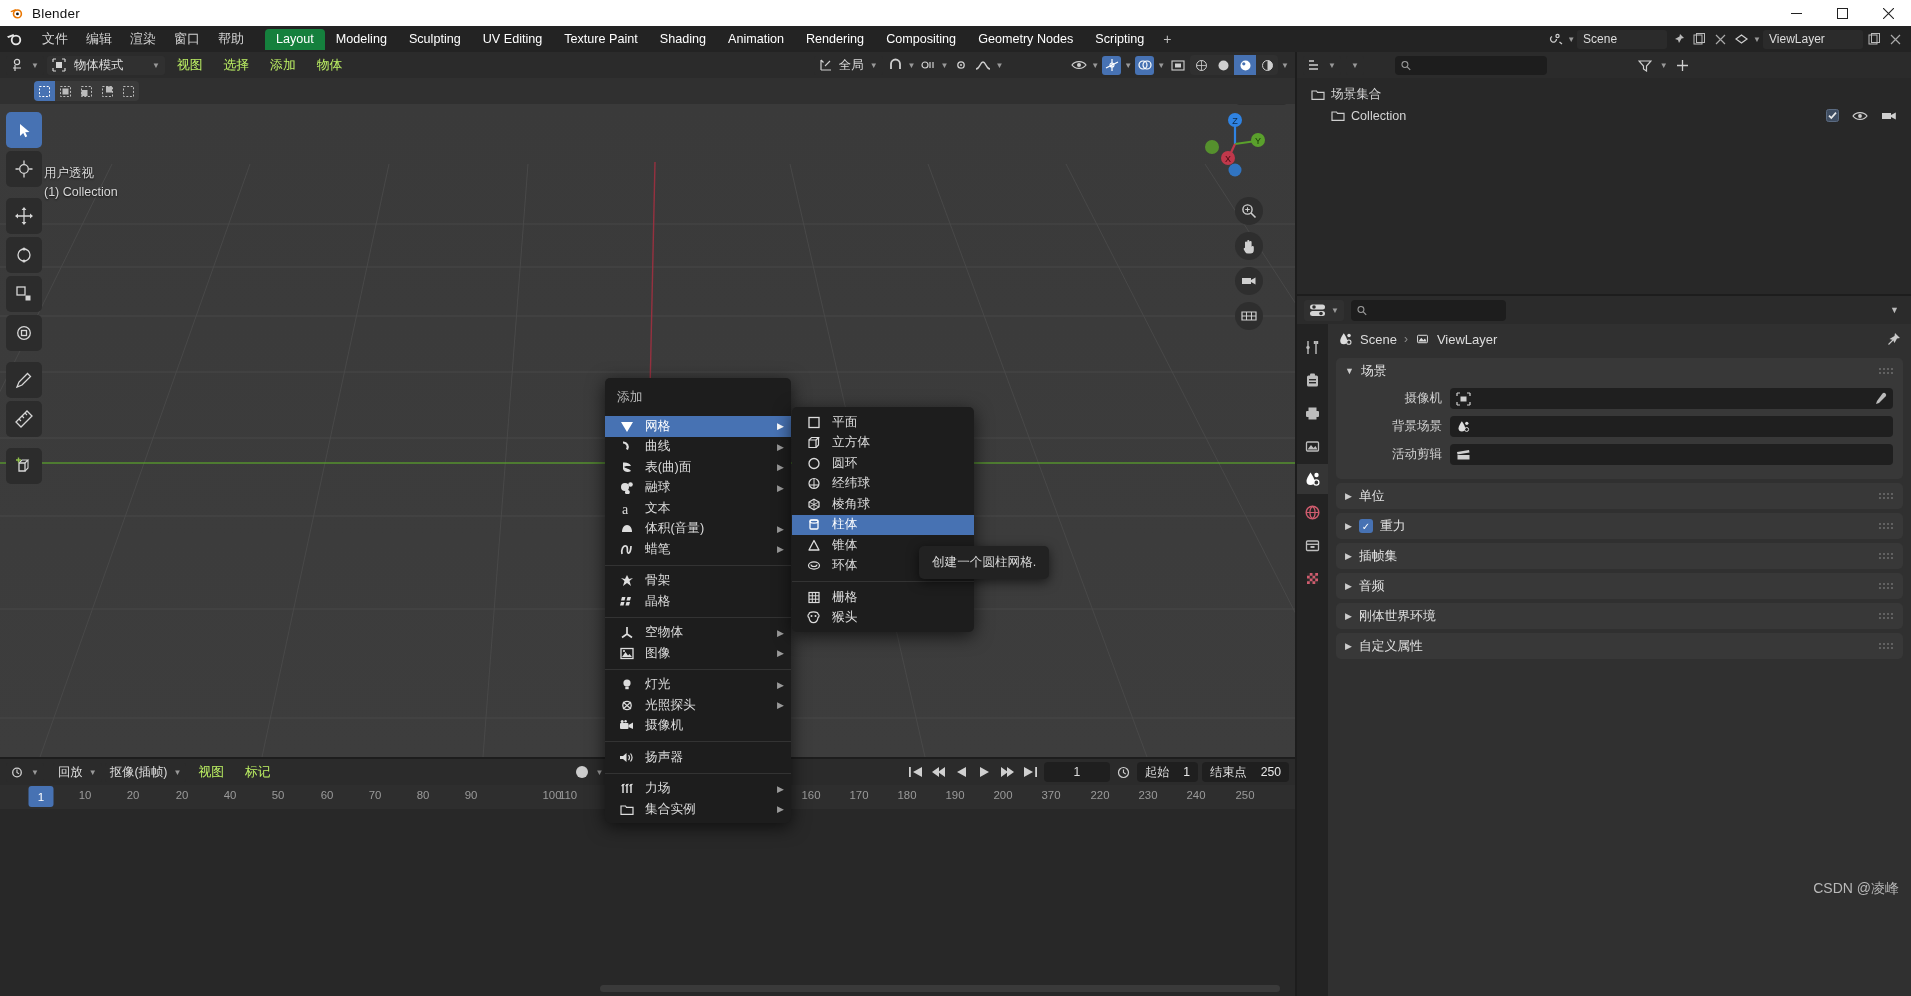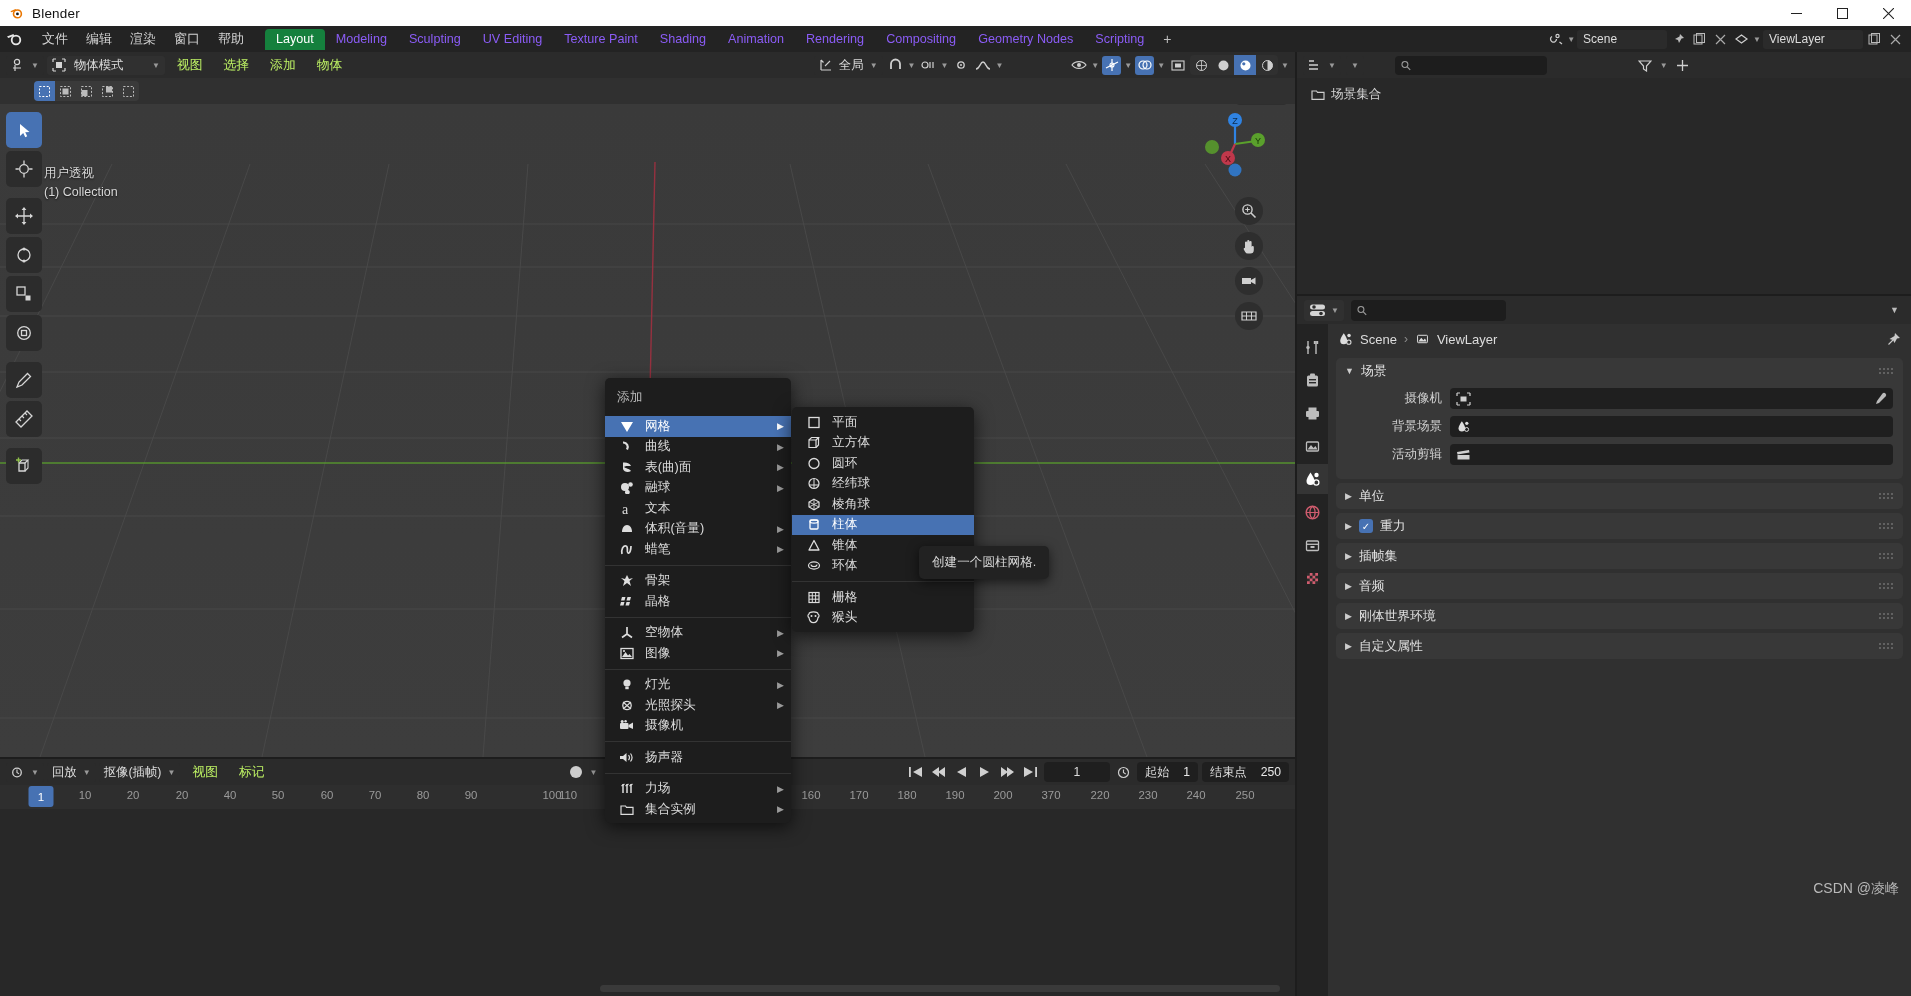--- a/index.html
+++ b/index.html
@@ -28,21 +28,21 @@
     position:absolute;left:0;top:26px;width:1911px;height:26px;
     background:#232323;display:flex;align-items:center;
   }
   .blender-logo{margin:0 10px 0 6px;display:flex;align-items:center;}
   .menu-item{
     padding:0 9px;height:22px;line-height:22px;color:#d3d3d3;font-size:13px;
     border-radius:3px;cursor:default;white-space:nowrap;
   }
   .ws-tabs{display:flex;align-items:center;margin-left:12px;height:26px;}
   .ws-tab{
-    padding:0 11px;height:21px;line-height:21px;color:#8b5cf6;font-size:12.6px;
+    padding:0 11px;height:21px;line-height:21px;color:#ffffff;font-size:12.6px;
     border-radius:4px 4px 0 0;white-space:nowrap;
   }
   .ws-tab.active{background:#15803d;color:#fff;}
   .ws-add{padding:0 8px;color:#c0c0c0;font-size:14px;}
   .topbar-right{
     margin-left:auto;display:flex;align-items:center;height:26px;padding-right:6px;gap:2px;
   }
   .scene-field{
     display:flex;align-items:center;height:19px;background:#2b2b2b;border-radius:3px;
     padding:0 6px;min-width:90px;gap:5px;
@@ -636,20 +636,46 @@
             <path d="M6.5 1 v11 M1 6.5 h11" stroke="#cfcfcf" stroke-width="1.3"></path>
           </svg>
       </div>
     </div>
     <div class="out-body">
       <div class="out-row">
         <svg width="14" height="13" viewBox="0 0 14 13">
           <path d="M1 3 h4.5 l1 1.3 h6.5 v7 h-12 Z" fill="none" stroke="#cfcfcf" stroke-width="1.15"></path>
         </svg>
         <span>场景集合</span>
+      </div>
+      <div class="out-row" style="padding-left:34px">
+        <svg width="14" height="13" viewBox="0 0 14 13">
+          <path d="M1 3 h4.5 l1 1.3 h6.5 v7 h-12 Z" fill="none" stroke="#cfcfcf" stroke-width="1.15"></path>
+        </svg>
+        <span>Collection</span>
+        <span class="rr">
+          <span>
+            <svg width="13" height="13" viewBox="0 0 13 13">
+                <rect x="0.5" y="0.5" width="12" height="12" rx="2" fill="#3f4d61" stroke="#5a6a80"></rect>
+                <path d="M3 6.6 L5.3 9 L10 3.6" stroke="#e9e9e9" stroke-width="1.7" fill="none"></path>
+              </svg>
+          </span>
+          <span>
+            <svg width="16" height="12" viewBox="0 0 16 12">
+                <path d="M1 6 C4 1.5 12 1.5 15 6 C12 10.5 4 10.5 1 6 Z" fill="none" stroke="#cfcfcf" stroke-width="1.2"></path>
+                <circle cx="8" cy="6" r="1.9" fill="#cfcfcf"></circle>
+              </svg>
+          </span>
+          <span>
+            <svg width="16" height="13" viewBox="0 0 16 13">
+                <path d="M1 4 h9 v6 h-9 Z" fill="#cfcfcf"></path>
+                <path d="M10 6 l4.8 -2.6 v7.2 L10 8 Z" fill="#cfcfcf"></path>
+              </svg>
+          </span>
+        </span>
       </div>
     </div>
   </div>
 
   <div class="props">
     <div class="props-header">
       <div class="vp-dd boxed" style="height:21px">
         <svg width="17" height="14" viewBox="0 0 17 14">
           <rect x="1" y="1.5" width="15" height="5" rx="2.5" fill="#d4d4d4"></rect>
             <circle cx="5" cy="4" r="1.8" fill="#2b2b2b"></circle>
@@ -933,21 +959,21 @@
 
   <div class="timeline">
     <div class="tl-header">
       <div class="vp-dd">
         <svg width="15" height="13" viewBox="0 0 15 13">
             <circle cx="6" cy="6.5" r="4.3" fill="none" stroke="#d0d0d0" stroke-width="1.3"></circle>
             <path d="M6 3.5 v3 l2 1.3" stroke="#d0d0d0" stroke-width="1.2"></path>
           </svg>
         <span style="color:#999;font-size:8px;">▼</span>
       </div>
-      <div class="vp-dd" style="margin-left:0;gap:6px;">
+      <div class="vp-dd" style="margin-left:6px;gap:6px;">
         <span>回放</span>
         <span style="color:#999;font-size:8px;">▼</span>
       </div>
       <div class="vp-dd" style="gap:6px;">
         <span>抠像(插帧)</span>
         <span style="color:#999;font-size:8px;">▼</span>
       </div>
       <div class="vp-menu">视图</div>
       <div class="vp-menu">标记</div>
 

